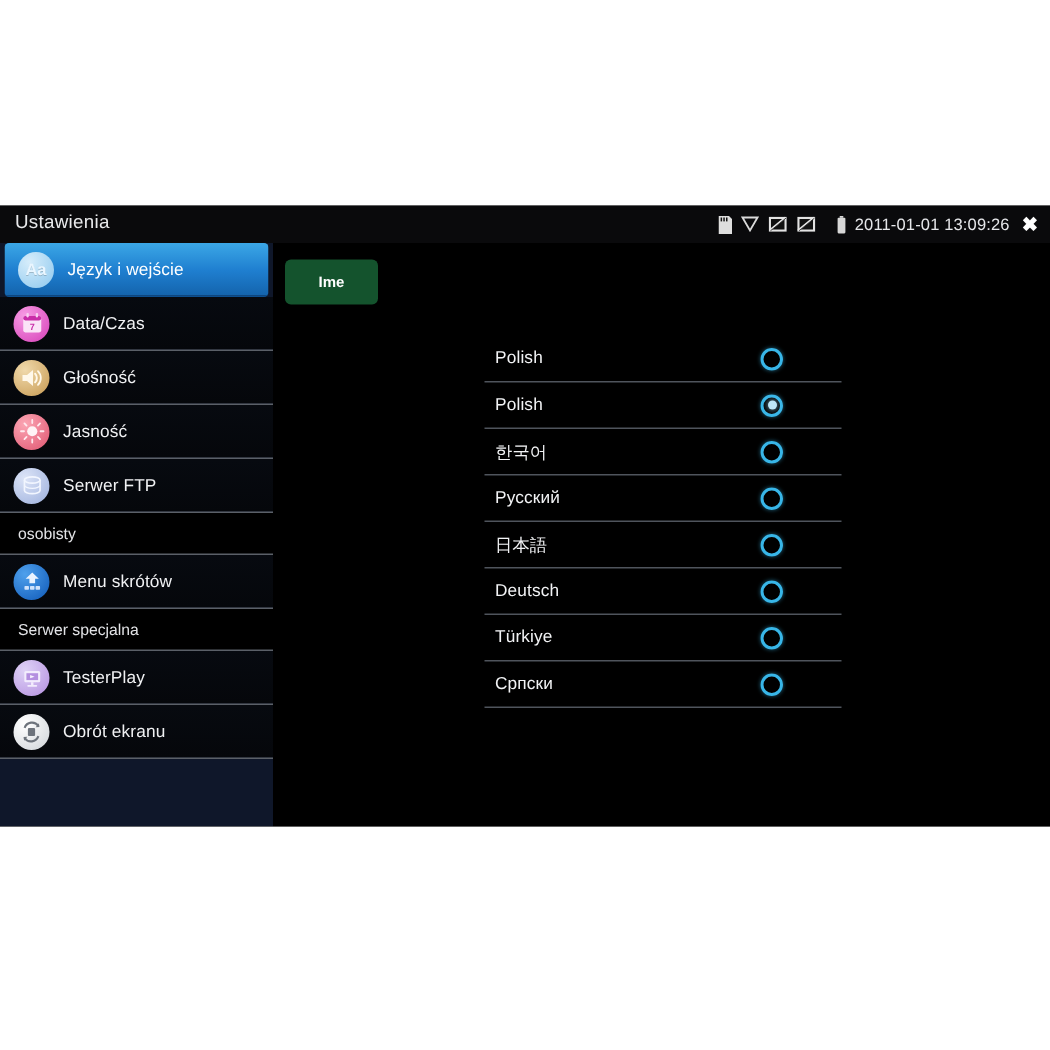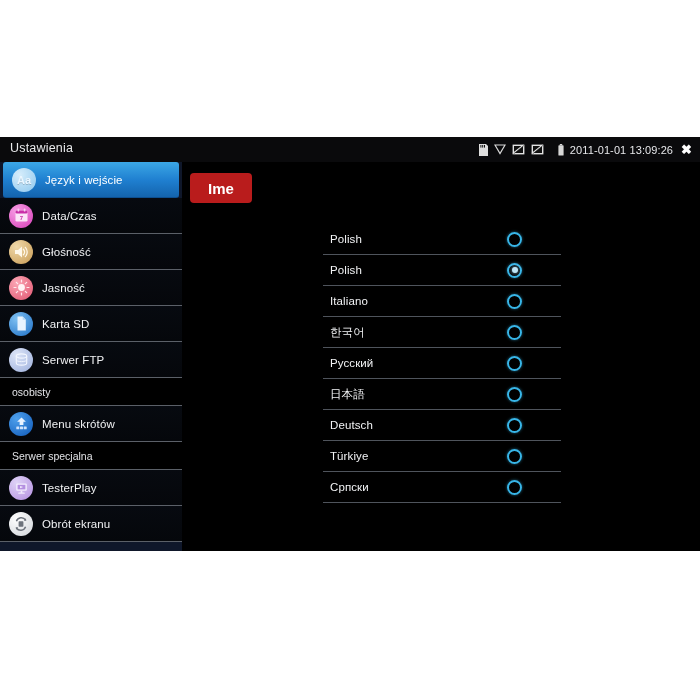--- a/index.html
+++ b/index.html
@@ -143,26 +143,26 @@
     background: #000000;
   }
 
   #ime-tab {
     position: absolute;
     left: 8px;
     top: 11px;
     width: 62px;
     height: 30px;
     border-radius: 4px;
-    background: #b91c1c;
+    background: #14532d;
     display: flex;
     align-items: center;
     justify-content: center;
     color: #ffffff;
-    font-size: 15px;
+    font-size: 10px;
     font-weight: bold;
     cursor: pointer;
   }
 
   #lang-list {
     position: absolute;
     left: 141px;
     top: 62px;
     width: 238px;
   }
@@ -292,29 +292,20 @@
           <svg width="17" height="17" viewBox="0 0 17 17">
               <g stroke="#ffe9ee" stroke-width="1.2" stroke-linecap="round">
                 <path d="M8.5 1v2M8.5 14v2M1 8.5h2M14 8.5h2M3.3 3.3l1.4 1.4M12.3 12.3l1.4 1.4M13.7 3.3l-1.4 1.4M4.7 12.3l-1.4 1.4"></path>
               </g>
               <circle cx="8.5" cy="8.5" r="3.4" fill="#fff4f6"></circle>
             </svg>
         </span>
         <span class="side-label">Jasność</span>
       </div>
 
-      <div class="side-item">
-        <span class="ic" style="background:radial-gradient(circle at 32% 28%, #7ec0f2, #1e6fc4);">
-          <svg width="12" height="15" viewBox="0 0 12 15">
-              <path d="M2.5 0.6h5.2l3.1 3.1v10.7H2.5z" fill="#e8f4ff"></path>
-              <path d="M7.7 0.6l3.1 3.1H7.7z" fill="#b6d8f3"></path>
-            </svg>
-        </span>
-        <span class="side-label">Karta SD</span>
-      </div>
 
       <div class="side-item">
         <span class="ic" style="background:radial-gradient(circle at 32% 28%, #dce4f7, #9db0dd);">
           <svg width="15" height="15" viewBox="0 0 15 15">
               <ellipse cx="7.5" cy="4" rx="5.2" ry="2.1" fill="none" stroke="#f2f6ff" stroke-width="1.1"></ellipse>
               <path d="M2.3 4v7a5.2 2.1 0 0010.4 0V4" fill="none" stroke="#f2f6ff" stroke-width="1.1"></path>
               <path d="M2.3 7.5a5.2 2.1 0 0010.4 0" fill="none" stroke="#f2f6ff" stroke-width=".9"></path>
             </svg>
         </span>
         <span class="side-label">Serwer FTP</span>
@@ -375,24 +366,20 @@
       <div id="lang-list">
         <div class="lang-row">
           <span class="lang-name">Polish</span>
           <span class="radio"></span>
         </div>
         <div class="lang-row">
           <span class="lang-name">Polish</span>
           <span class="radio on"></span>
         </div>
         <div class="lang-row">
-          <span class="lang-name">Italiano</span>
-          <span class="radio"></span>
-        </div>
-        <div class="lang-row">
           <span class="lang-name">한국어</span>
           <span class="radio"></span>
         </div>
         <div class="lang-row">
           <span class="lang-name">Русский</span>
           <span class="radio"></span>
         </div>
         <div class="lang-row">
           <span class="lang-name">日本語</span>
           <span class="radio"></span>

